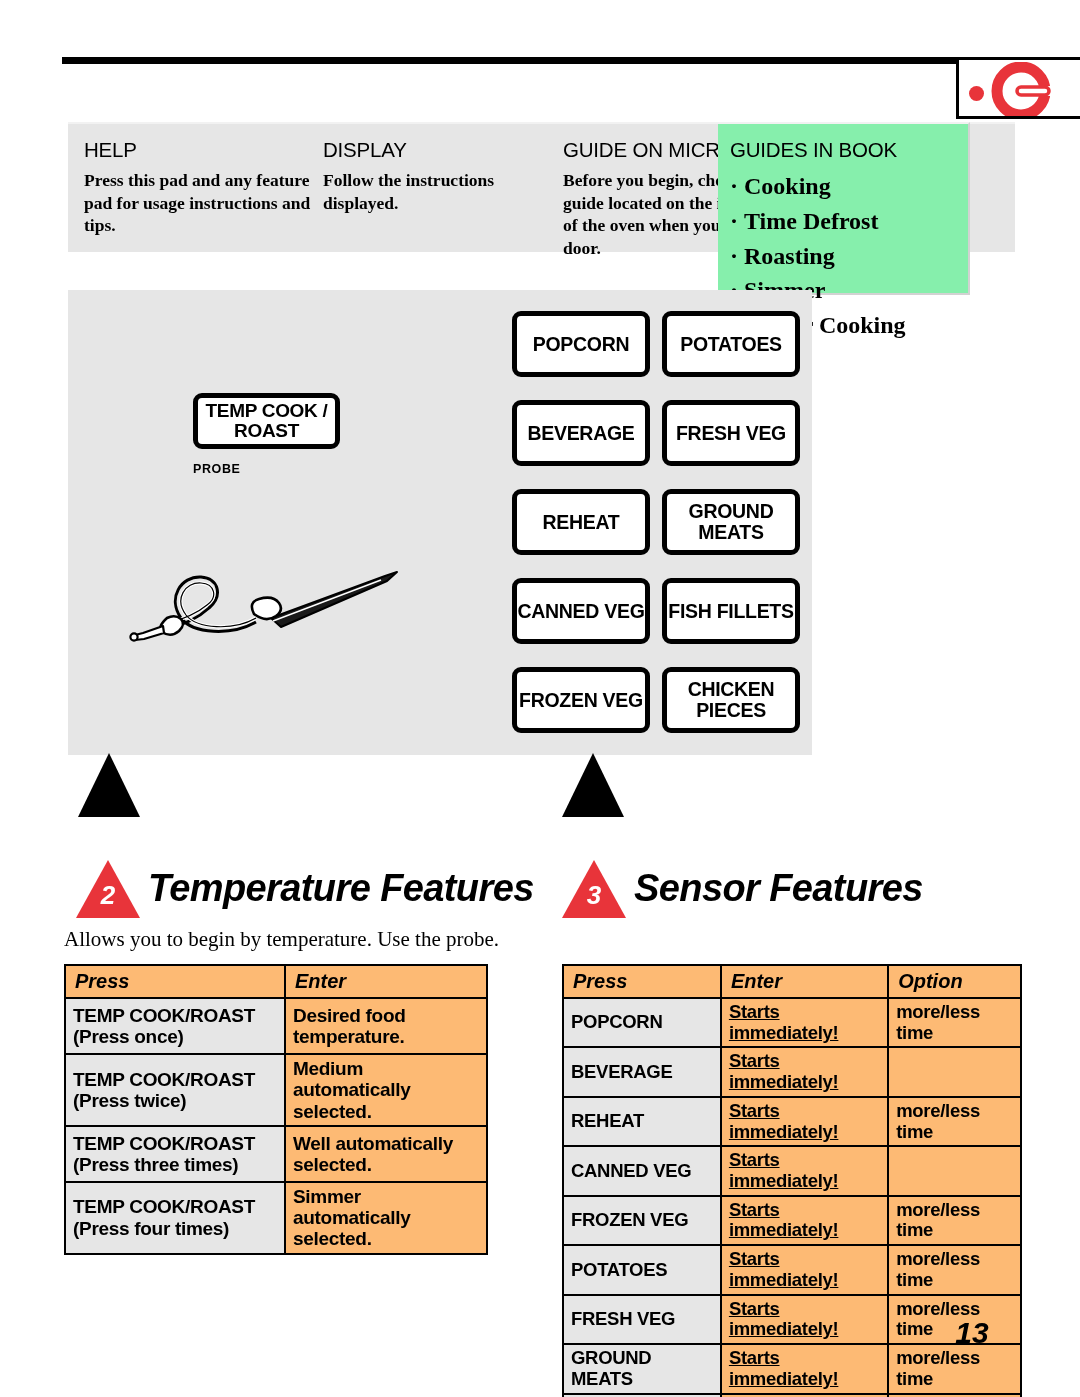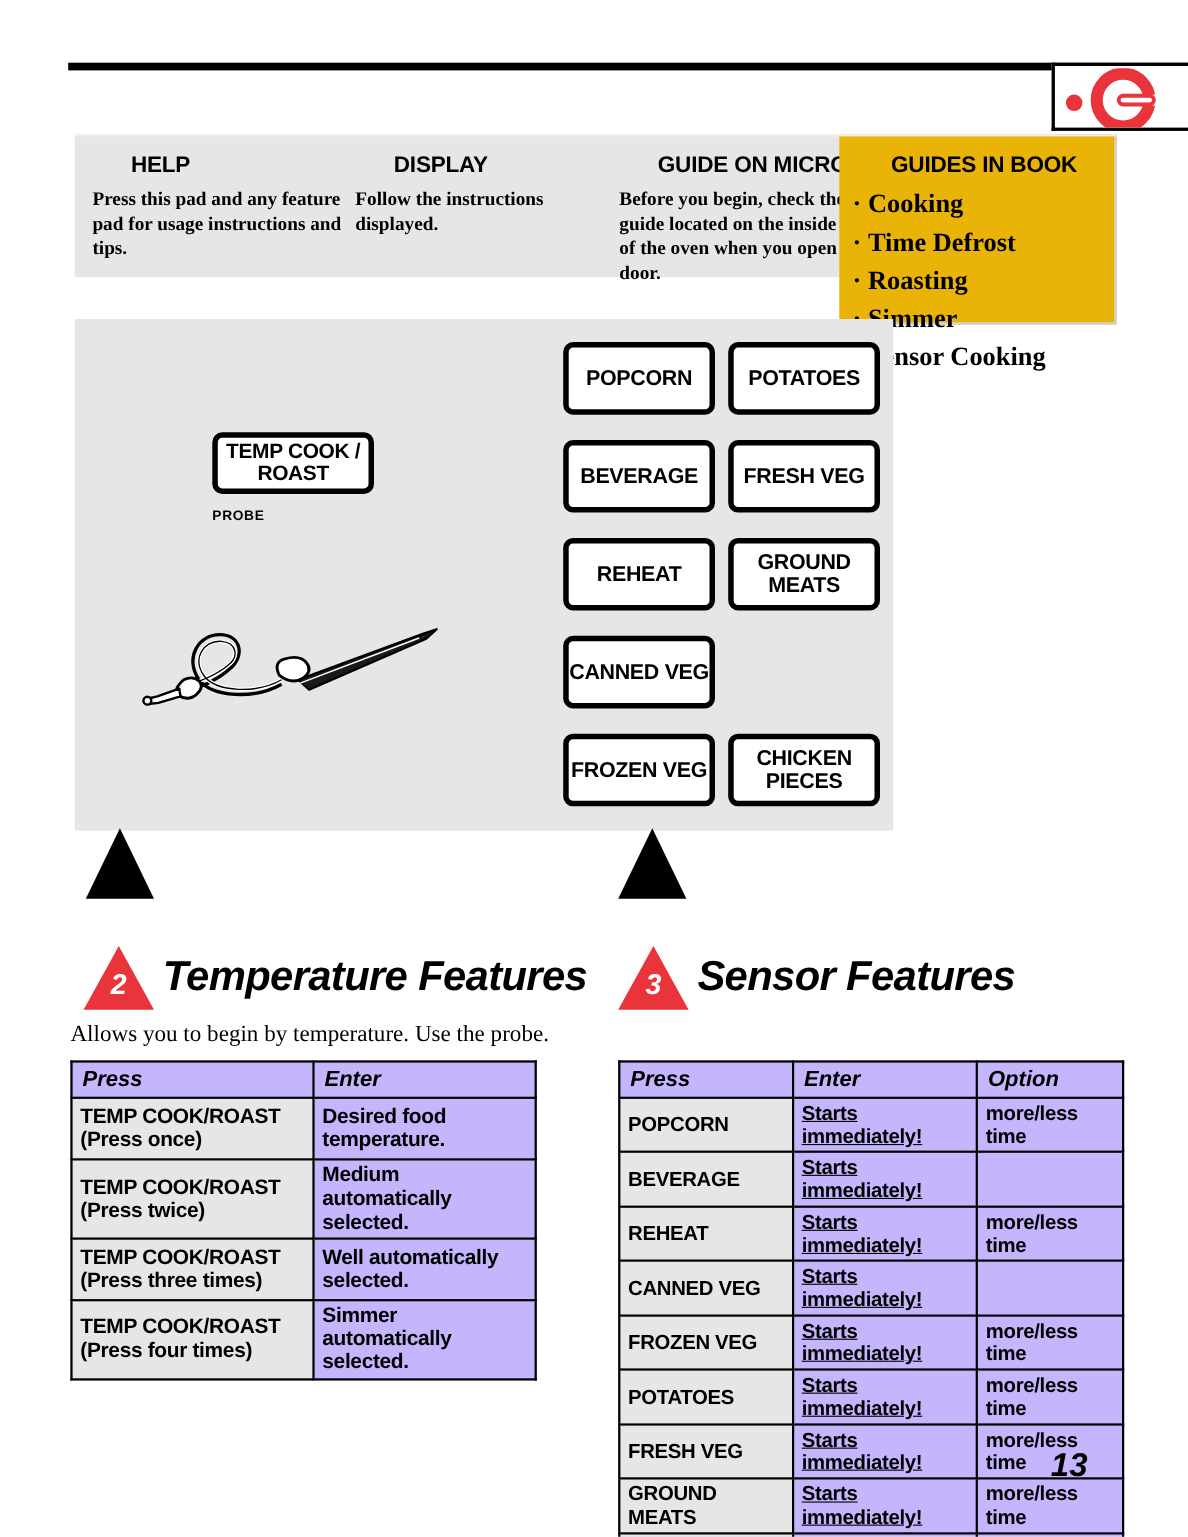--- a/index.html
+++ b/index.html
@@ -63,45 +63,44 @@
     height: 130px;
     background: #e6e6e6;
     border-top: 2px solid #f2f2f2;
     box-sizing: border-box;
   }
   .info-col {
     position: absolute;
     top: 14px;
   }
   .info-head {
-    font-weight: bold;
+    font-weight: normal;
     font-size: 20.5px;
     letter-spacing: -0.2px;
     margin-bottom: 7px;
     white-space: nowrap;
-    margin-left: 35px;
   }
   .info-body {
     font-family: "Liberation Serif", serif;
     font-weight: bold;
     font-size: 17.5px;
     line-height: 1.29;
   }
   #col-help   { left: 16px;  width: 250px; }
   #col-display{ left: 255px; width: 230px; }
   #col-guideon{ left: 495px; width: 250px; }
 
   
   #guides-box {
     position: absolute;
-    left: 763px;
+    left: 718px;
     top: 122px;
     width: 252px;
     height: 173px;
-    background: #eab308;
+    background: #86efac;
     border-top: 2px solid #f2f2f2;
     border-right: 2px solid #d2d2d2;
     border-bottom: 2px solid #d2d2d2;
     box-sizing: border-box;
     padding: 14px 0 0 12px;
   }
   #guides-list { list-style: none; margin: 0; padding: 0; }
   #guides-list li {
     font-family: "Liberation Serif", serif;
     font-weight: bold;
@@ -222,21 +221,21 @@
     top: 927px;
     font-family: "Liberation Serif", serif;
     font-size: 21px;
     white-space: nowrap;
   }
 
   
   table.manual {
     position: absolute;
     border-collapse: collapse;
-    background: #c4b5fd;
+    background: #fdba74;
   }
   table.manual th, table.manual td {
     border: 2px solid #000000;
     padding: 3px 7px;
     vertical-align: middle;
     text-align: left;
   }
   table.manual th {
     font-style: italic;
     font-weight: bold;
@@ -333,20 +332,21 @@
     <circle cx="11" cy="99" r="3.6" fill="#ffffff" stroke="#000" stroke-width="2.2"></circle>
   </svg>
 
   <div class="pad pad-sensor pad-col-a r1">POPCORN</div>
   <div class="pad pad-sensor pad-col-b r1">POTATOES</div>
   <div class="pad pad-sensor pad-col-a r2">BEVERAGE</div>
   <div class="pad pad-sensor pad-col-b r2">FRESH VEG</div>
   <div class="pad pad-sensor pad-col-a r3">REHEAT</div>
   <div class="pad pad-sensor pad-col-b r3">GROUND MEATS</div>
   <div class="pad pad-sensor pad-col-a r4">CANNED VEG</div>
+  <div class="pad pad-sensor pad-col-b r4">FISH FILLETS</div>
   <div class="pad pad-sensor pad-col-a r5">FROZEN VEG</div>
   <div class="pad pad-sensor pad-col-b r5">CHICKEN PIECES</div>
 </div>
 
 <div class="pointer-tri" id="tri-left"></div>
 <div class="pointer-tri" id="tri-right"></div>
 
 <div class="section-head" id="head-temp">
   <div class="step-tri"></div>
   <div class="step-num">2</div>

